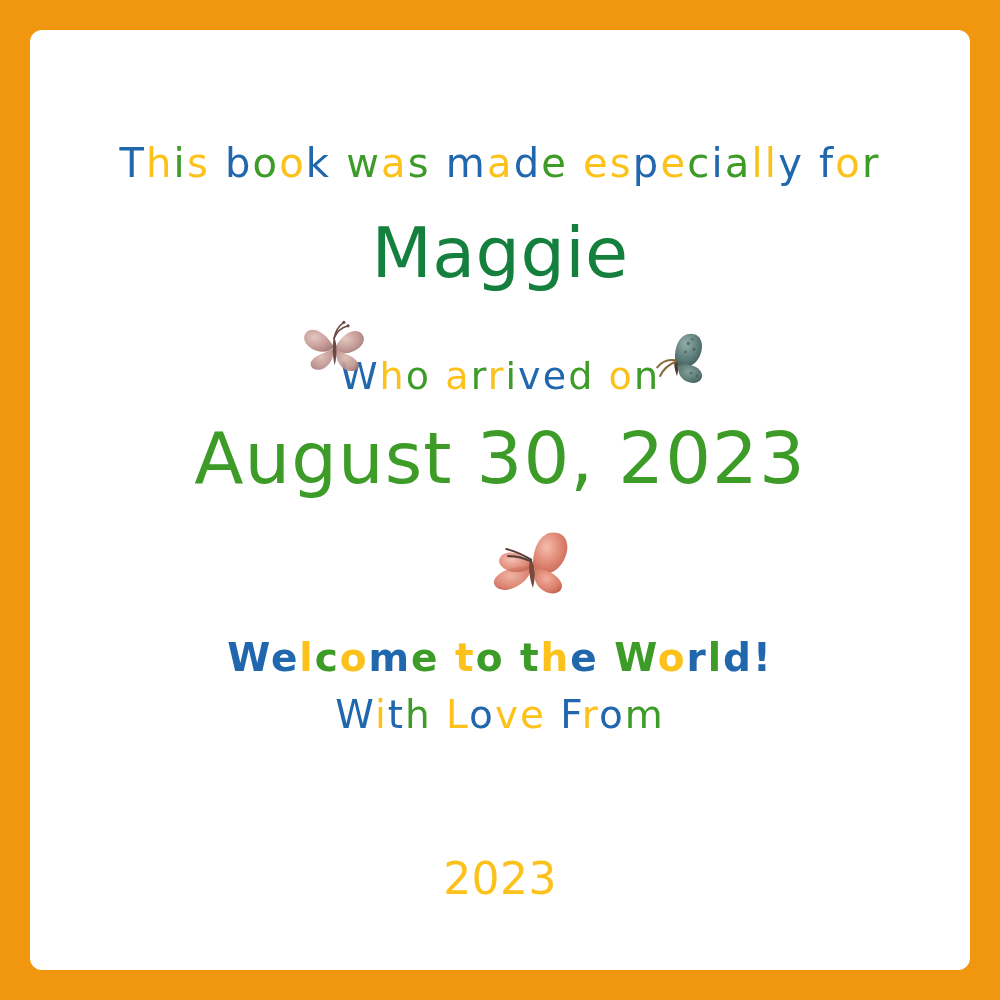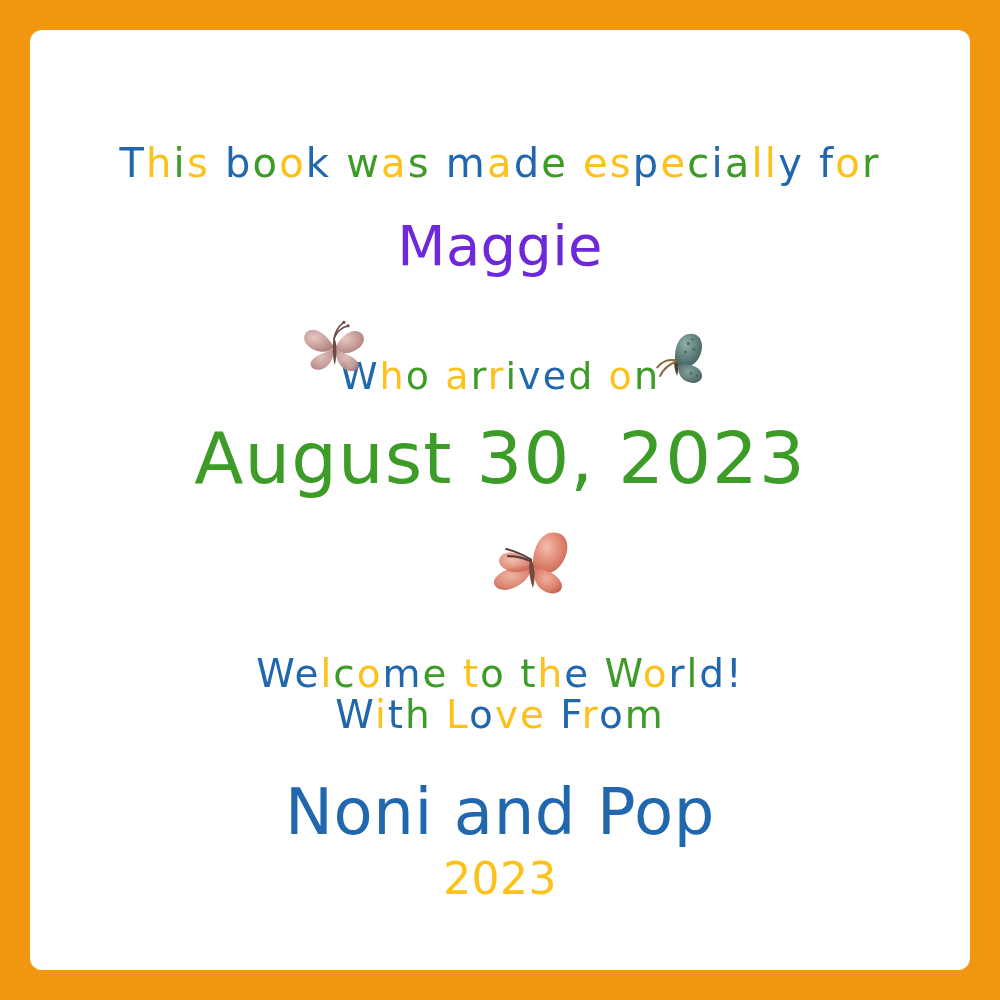--- a/index.html
+++ b/index.html
@@ -52,24 +52,24 @@
   }
 
   
   .playful {
     font-family: "DejaVu Sans", sans-serif;
     font-weight: 400;
     letter-spacing: 0.02em;
   }
 
   .l-intro   { top: 113px; font-size: 40px; letter-spacing: 0.055em; }
-  .l-name    { top: 188px; font-size: 56px; color: #6d28d9; letter-spacing: 0.005em; }
+  .l-name    { top: 188px; font-size: 70px; color: #15803d; letter-spacing: 0.005em; }
   .l-arrived { top: 327px; font-size: 38px; letter-spacing: 0.055em; }
   .l-date    { top: 392px; font-size: 72px; color: #3D9B28; letter-spacing: 0.015em; }
-  .l-welcome { top: 624px; font-size: 39px; letter-spacing: 0.05em; }
+  .l-welcome { top: 608px; font-size: 39px; letter-spacing: 0.05em; font-weight: bold; }
   .l-love    { top: 665px; font-size: 39px; letter-spacing: 0.05em; }
   .l-signers { top: 750px; font-size: 64px; color: #2167AE; letter-spacing: 0.01em; }
   .l-year    { top: 827px; font-size: 44px; color: #FCC21B; letter-spacing: 0.01em; }
 
   
   .butterfly {
     position: absolute;
     pointer-events: none;
   }
   #butterfly-pink  { left: 268px; top: 286px; width: 72px;  height: 62px; }
@@ -91,21 +91,20 @@
       <div class="line playful l-name">Maggie</div>
 
       <div class="line playful l-arrived"><span style="color: rgb(33, 103, 174);">W</span><span style="color: rgb(252, 194, 27);">h</span><span style="color: rgb(61, 155, 40);">o</span><span style="color: rgb(252, 194, 27);"> </span><span style="color: rgb(252, 194, 27);">a</span><span style="color: rgb(61, 155, 40);">r</span><span style="color: rgb(252, 194, 27);">r</span><span style="color: rgb(61, 155, 40);">i</span><span style="color: rgb(33, 103, 174);">v</span><span style="color: rgb(33, 103, 174);">e</span><span style="color: rgb(61, 155, 40);">d</span><span style="color: rgb(61, 155, 40);"> </span><span style="color: rgb(252, 194, 27);">o</span><span style="color: rgb(61, 155, 40);">n</span></div>
 
       <div class="line playful l-date">August 30, 2023</div>
 
       <div class="line playful l-welcome"><span style="color: rgb(33, 103, 174);">W</span><span style="color: rgb(33, 103, 174);">e</span><span style="color: rgb(252, 194, 27);">l</span><span style="color: rgb(61, 155, 40);">c</span><span style="color: rgb(252, 194, 27);">o</span><span style="color: rgb(33, 103, 174);">m</span><span style="color: rgb(61, 155, 40);">e</span><span style="color: rgb(252, 194, 27);"> </span><span style="color: rgb(252, 194, 27);">t</span><span style="color: rgb(61, 155, 40);">o</span><span style="color: rgb(33, 103, 174);"> </span><span style="color: rgb(61, 155, 40);">t</span><span style="color: rgb(252, 194, 27);">h</span><span style="color: rgb(33, 103, 174);">e</span><span style="color: rgb(61, 155, 40);"> </span><span style="color: rgb(61, 155, 40);">W</span><span style="color: rgb(252, 194, 27);">o</span><span style="color: rgb(33, 103, 174);">r</span><span style="color: rgb(61, 155, 40);">l</span><span style="color: rgb(33, 103, 174);">d</span><span style="color: rgb(33, 103, 174);">!</span></div>
 
       <div class="line playful l-love"><span style="color: rgb(33, 103, 174);">W</span><span style="color: rgb(252, 194, 27);">i</span><span style="color: rgb(33, 103, 174);">t</span><span style="color: rgb(61, 155, 40);">h</span><span style="color: rgb(252, 194, 27);"> </span><span style="color: rgb(252, 194, 27);">L</span><span style="color: rgb(33, 103, 174);">o</span><span style="color: rgb(252, 194, 27);">v</span><span style="color: rgb(252, 194, 27);">e</span><span style="color: rgb(33, 103, 174);"> </span><span style="color: rgb(33, 103, 174);">F</span><span style="color: rgb(252, 194, 27);">r</span><span style="color: rgb(33, 103, 174);">o</span><span style="color: rgb(61, 155, 40);">m</span></div>
 
-      <div class="line playful l-signers">Noni and Pop</div>
 
       <div class="line playful l-year">2023</div>
 
     </div>
 
     <div class="butterfly" id="butterfly-pink">
       <svg viewBox="0 0 100 88" xmlns="http://www.w3.org/2000/svg">
         <defs>
           <radialGradient id="gp1" cx="35%" cy="35%" r="70%">
             <stop offset="0%" stop-color="#E3C4BF"></stop>

